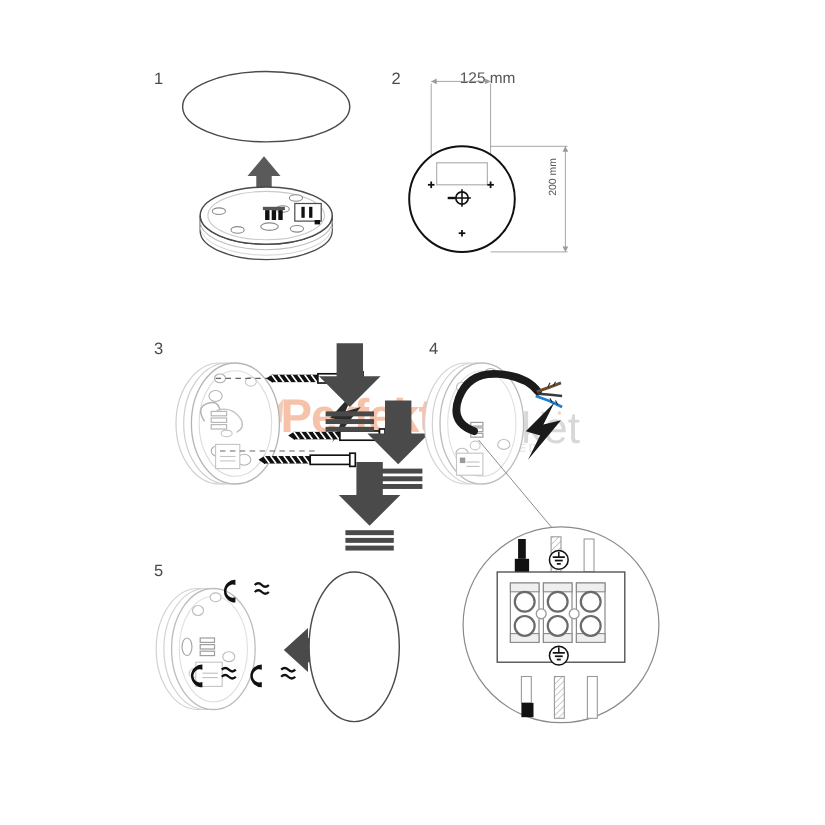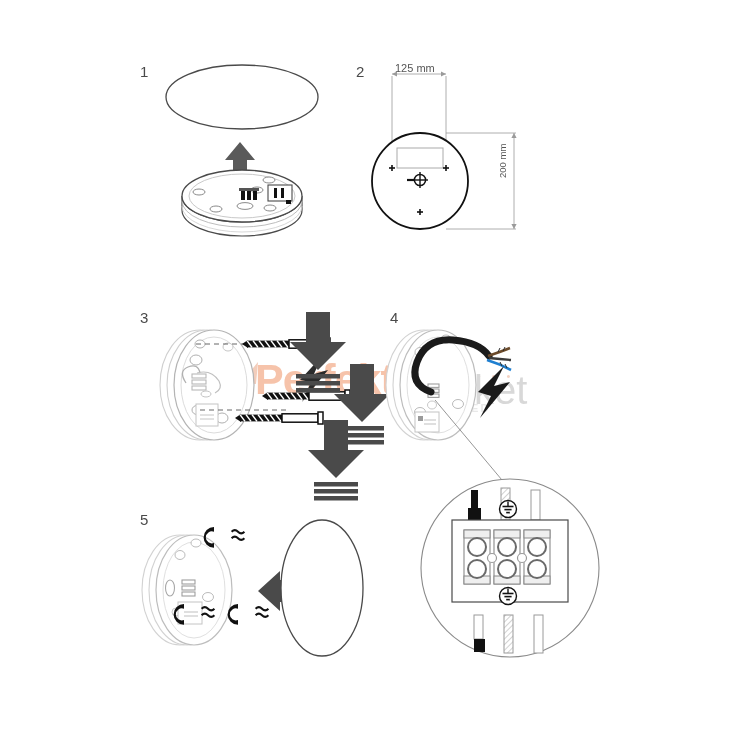--- a/index.html
+++ b/index.html
@@ -37,21 +37,21 @@
       <circle cx="12" cy="27" r="3" fill="#e4e4e4"></circle>
     </svg>
   </div>
 
   <div class="stepnum" style="left:140px;top:64px;">1</div>
   <div class="stepnum" style="left:356px;top:64px;">2</div>
   <div class="stepnum" style="left:140px;top:310px;">3</div>
   <div class="stepnum" style="left:390px;top:310px;">4</div>
   <div class="stepnum" style="left:140px;top:512px;">5</div>
 
-  <div style="position:absolute;left:395px;top:62px;font-size:11px;color:#555;">125 mm</div>
+  <div style="position:absolute;left:418px;top:62px;font-size:14px;color:#555;">125 mm</div>
   <div style="position:absolute;left:497px;top:178px;font-size:9.5px;color:#555;transform:rotate(-90deg);transform-origin:left top;white-space:nowrap;">200 mm</div>
 
   <div style="position:absolute;left:468px;top:505px;font-size:12px;font-weight:700;color:#111;">L</div>
   <div style="position:absolute;left:526px;top:505px;font-size:12px;font-weight:700;color:#111;">N</div>
   <div style="position:absolute;left:478px;top:590px;font-size:12px;font-weight:700;color:#111;">L</div>
   <div style="position:absolute;left:527px;top:590px;font-size:12px;font-weight:700;color:#111;">N</div>
 
   <svg class="svgholder" viewBox="0 0 750 750">
     <defs>
       <g id="earthSym">

